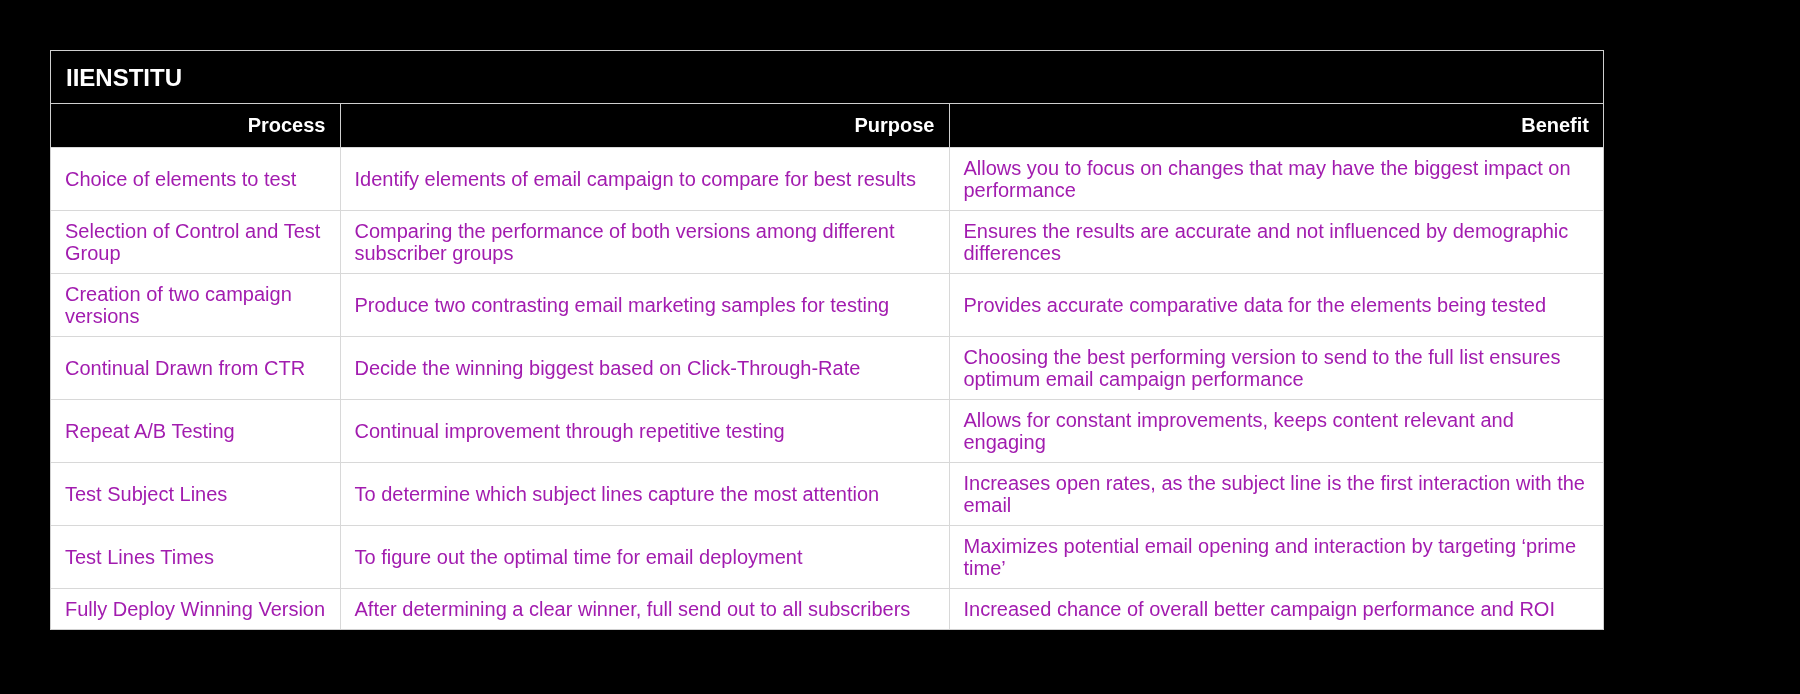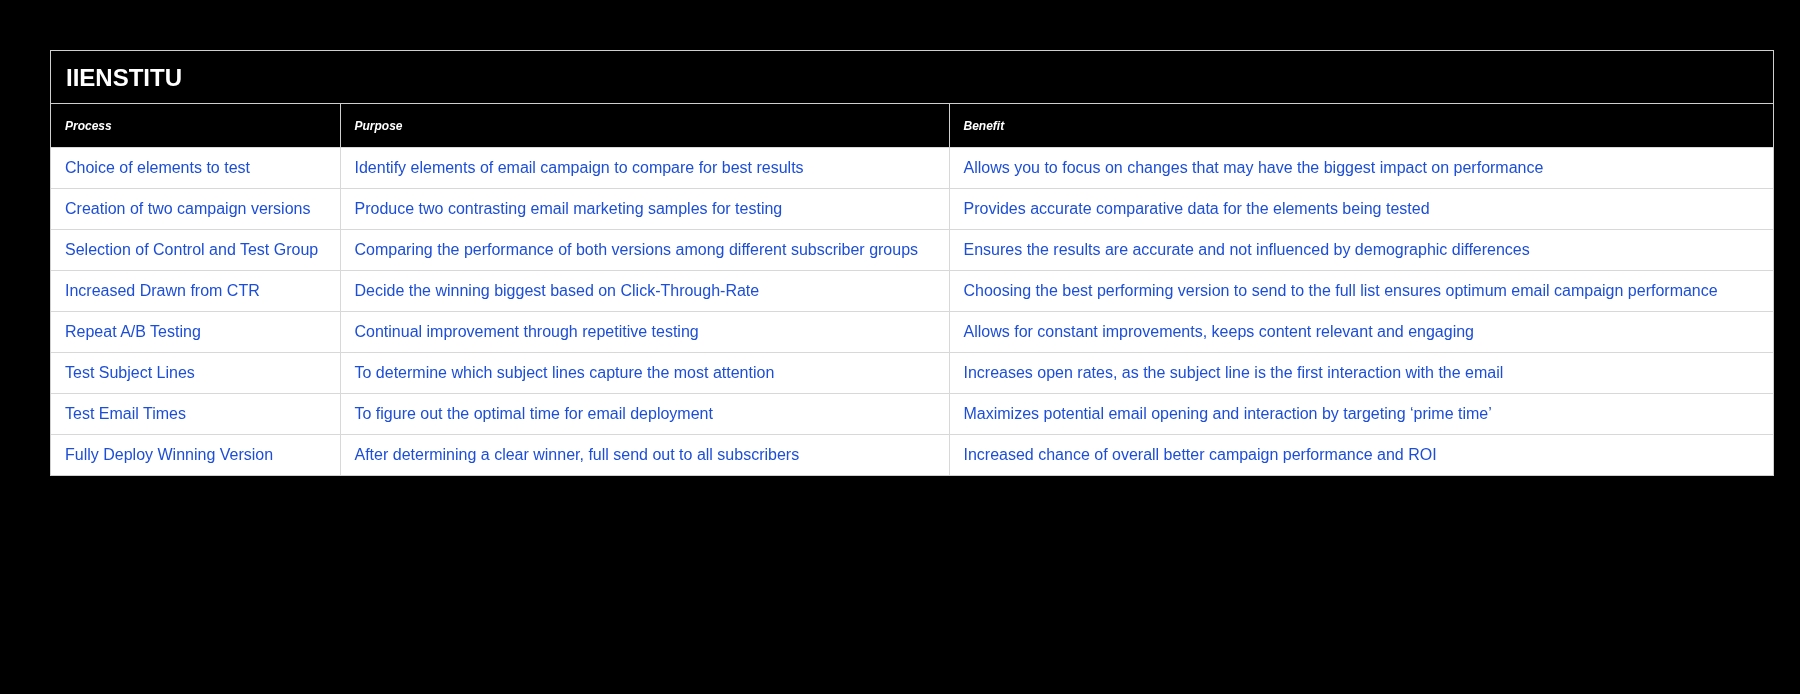--- a/index.html
+++ b/index.html
@@ -1,22 +1,22 @@
 <!DOCTYPE html>
 <html><head>
 <meta charset="utf-8">
 <style>
   html, body { margin:0; padding:0; background:#000; }
   body { width:1800px; height:694px; position:relative; font-family:"Liberation Sans", "DejaVu Sans", sans-serif; }
-  .wrap { position:absolute; left:50px; top:50px; width:1724px; border:1px solid #cfcfcf; box-sizing:border-box; background:#fff; }
+  .wrap { position:absolute; left:50px; top:50px; width:1554px; border:1px solid #cfcfcf; box-sizing:border-box; background:#fff; }
   .title { background:#000; color:#fff; font-weight:bold; font-size:24px; height:53px; line-height:53px; padding-left:15px; border-bottom:1px solid #cfcfcf; box-sizing:border-box; }
   table { border-collapse:collapse; width:100%; table-layout:fixed; }
-  th { background:#000; color:#fff; font-weight:bold; font-size:12px; text-align:left; padding:0 14px; height:43px; border-right:1px solid #cfcfcf;font-style:italic; }
+  th { background:#000; color:#fff; font-weight:bold; font-size:20px; text-align:right; padding:0 14px; height:43px; border-right:1px solid #cfcfcf; }
   th:last-child, td:last-child { border-right:none; }
-  td { color:#1d4ed8; font-size:16px; padding:9px 14px; line-height:22px; border-right:1px solid #d8d8d8; border-top:1px solid #d8d8d8; vertical-align:middle; background:#fff;margin-top:41px; }
+  td { color:#a21caf; font-size:20px; padding:9px 14px; line-height:22px; border-right:1px solid #d8d8d8; border-top:1px solid #d8d8d8; vertical-align:middle; background:#fff;margin-top:41px; }
 </style>
 </head>
 <body>
 
 <div class="wrap">
   <div class="title">IIENSTITU</div>
   <table>
     <colgroup>
         <col style="width:289px">
         <col style="width:609px">
@@ -29,46 +29,46 @@
         <th>Benefit</th>
       </tr>
     </thead>
     <tbody id="tbody">
         <tr>
           <td>Choice of elements to test</td>
           <td>Identify elements of email campaign to compare for best results</td>
           <td>Allows you to focus on changes that may have the biggest impact on performance</td>
         </tr>
         <tr>
+          <td>Selection of Control and Test Group</td>
+          <td>Comparing the performance of both versions among different subscriber groups</td>
+          <td>Ensures the results are accurate and not influenced by demographic differences</td>
+        </tr>
+        <tr>
           <td>Creation of two campaign versions</td>
           <td>Produce two contrasting email marketing samples for testing</td>
           <td>Provides accurate comparative data for the elements being tested</td>
         </tr>
         <tr>
-          <td>Selection of Control and Test Group</td>
-          <td>Comparing the performance of both versions among different subscriber groups</td>
-          <td>Ensures the results are accurate and not influenced by demographic differences</td>
-        </tr>
-        <tr>
-          <td>Increased Drawn from CTR</td>
+          <td>Continual Drawn from CTR</td>
           <td>Decide the winning biggest based on Click-Through-Rate</td>
           <td>Choosing the best performing version to send to the full list ensures optimum email campaign performance</td>
         </tr>
         <tr>
           <td>Repeat A/B Testing</td>
           <td>Continual improvement through repetitive testing</td>
           <td>Allows for constant improvements, keeps content relevant and engaging</td>
         </tr>
         <tr>
           <td>Test Subject Lines</td>
           <td>To determine which subject lines capture the most attention</td>
           <td>Increases open rates, as the subject line is the first interaction with the email</td>
         </tr>
         <tr>
-          <td>Test Email Times</td>
+          <td>Test Lines Times</td>
           <td>To figure out the optimal time for email deployment</td>
           <td>Maximizes potential email opening and interaction by targeting ‘prime time’</td>
         </tr>
         <tr>
           <td>Fully Deploy Winning Version</td>
           <td>After determining a clear winner, full send out to all subscribers</td>
           <td>Increased chance of overall better campaign performance and ROI</td>
         </tr>
       </tbody>
   </table>

